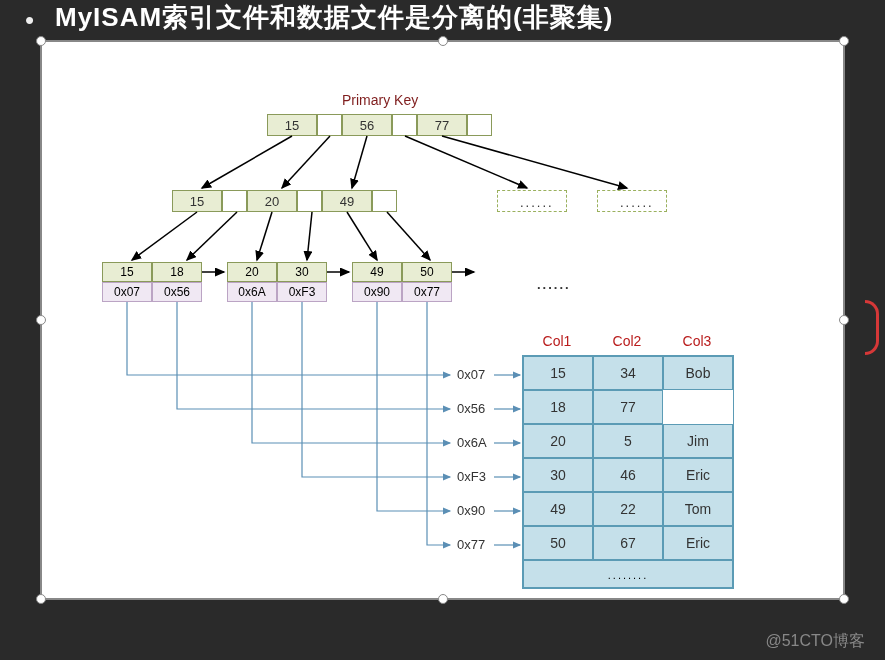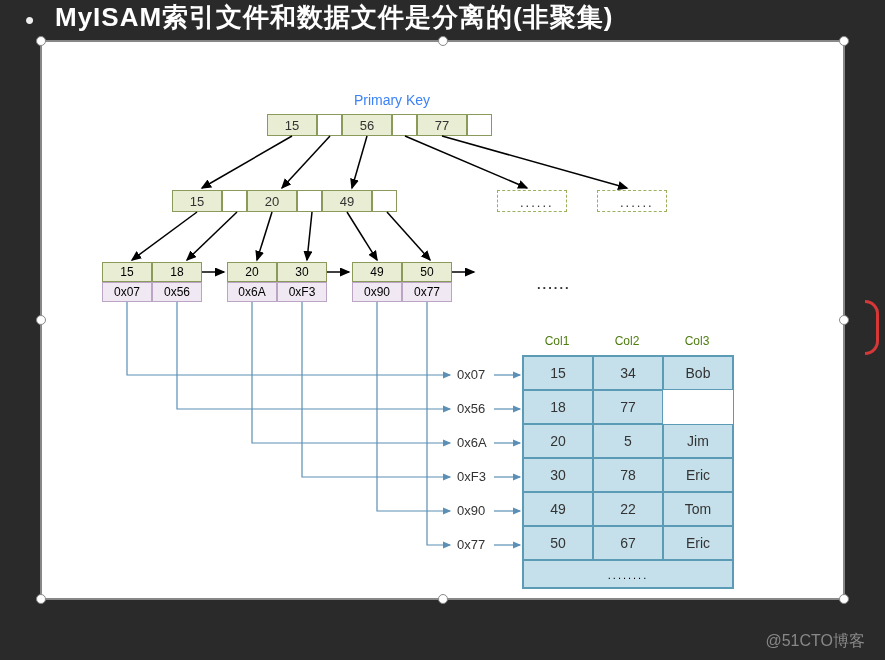--- a/index.html
+++ b/index.html
@@ -5,34 +5,34 @@
 *{margin:0;padding:0;box-sizing:border-box}
 body{background:#2a2a2a;width:885px;height:660px;font-family:"Microsoft YaHei",Arial,sans-serif;position:relative;overflow:hidden}
 .slide{position:absolute;top:40px;left:40px;width:805px;height:560px;background:#fff;border:2px solid #888}
 .handle{position:absolute;width:10px;height:10px;background:#fff;border:1px solid #888;border-radius:50%}
 .h-tl{top:-6px;left:-6px}.h-tm{top:-6px;left:50%;margin-left:-5px}.h-tr{top:-6px;right:-6px}
 .h-ml{top:50%;left:-6px;margin-top:-5px}.h-mr{top:50%;right:-6px;margin-top:-5px}
 .h-bl{bottom:-6px;left:-6px}.h-bm{bottom:-6px;left:50%;margin-left:-5px}.h-br{bottom:-6px;right:-6px}
 .bullet{position:absolute;top:5px;left:25px;color:#eee;font-size:26px}
 .title{position:absolute;top:0px;left:55px;color:#fff;font-size:26px;font-weight:700;letter-spacing:1px}
 .diagram{position:absolute;top:50px;left:0;width:100%;height:510px}
-.pk-label{position:absolute;top:0px;left:300px;width:100px;text-align:center;font-size:14px;color:#3b82f6}
+.pk-label{position:absolute;top:0px;left:300px;width:100px;text-align:left;font-size:14px;color:#7f1d1d}
 .root-node{position:absolute;top:22px;left:225px;display:flex}
 .cell{width:50px;height:22px;border:1px solid #8a9a5a;background:#e8edd3;display:flex;align-items:center;justify-content:center;font-size:13px;color:#333}
 .gap{width:25px;height:22px;border:1px solid #8a9a5a;background:#fff}
 .lvl2{position:absolute;top:98px;left:130px;display:flex}
 .dashed-box{position:absolute;width:70px;height:22px;border:1.5px dashed #9ab05d}
 .leaf{position:absolute;display:flex;flex-direction:column}
 .leaf-row{display:flex}
 .leaf-key{width:50px;height:20px;border:1px solid #8a9a5a;background:#e8edd3;display:flex;align-items:center;justify-content:center;font-size:12px}
 .leaf-ptr{width:50px;height:20px;border:1px solid #bba4c4;background:#f0e8f3;display:flex;align-items:center;justify-content:center;font-size:12px}
 .dots{position:absolute;font-size:13px;color:#333;letter-spacing:2px}
 .data-table{position:absolute;top:235px;left:480px}
 .dt-head{display:flex}
-.dt-head div{width:70px;height:28px;display:flex;align-items:center;justify-content:center;font-size:12px;color:#4d7c0f}
+.dt-head div{width:70px;height:28px;display:flex;align-items:center;justify-content:center;font-size:14px;color:#b91c1c}
 .dt-body{border:1px solid #5b9bb5}
 .dt-row{display:flex}
 .dt-row div{width:70px;height:34px;border:1px solid #5b9bb5;background:#c5e0ea;display:flex;align-items:center;justify-content:center;font-size:14px;color:#333}
 .dt-foot{width:210px;height:28px;border:1px solid #5b9bb5;background:#c5e0ea;text-align:center;font-size:11px;line-height:28px;letter-spacing:2px}
 .addr{position:absolute;font-size:13px;color:#333}
 .red-curve{position:absolute;top:300px;right:6px;width:14px;height:55px;border:3px solid #d63838;border-left:none;border-radius:0 20px 20px 0}
 .watermark{position:absolute;bottom:8px;right:20px;color:#888;font-size:16px}
 svg{position:absolute;top:0;left:0;pointer-events:none}
 </style>
 </head>
@@ -137,21 +137,21 @@
             <div>18</div>
             <div>77</div>
           </div>
         <div class="dt-row">
             <div>20</div>
             <div>5</div>
             <div>Jim</div>
           </div>
         <div class="dt-row">
             <div>30</div>
-            <div>78</div>
+            <div>46</div>
             <div>Eric</div>
           </div>
         <div class="dt-row">
             <div>49</div>
             <div>22</div>
             <div>Tom</div>
           </div>
         <div class="dt-row">
             <div>50</div>
             <div>67</div>

